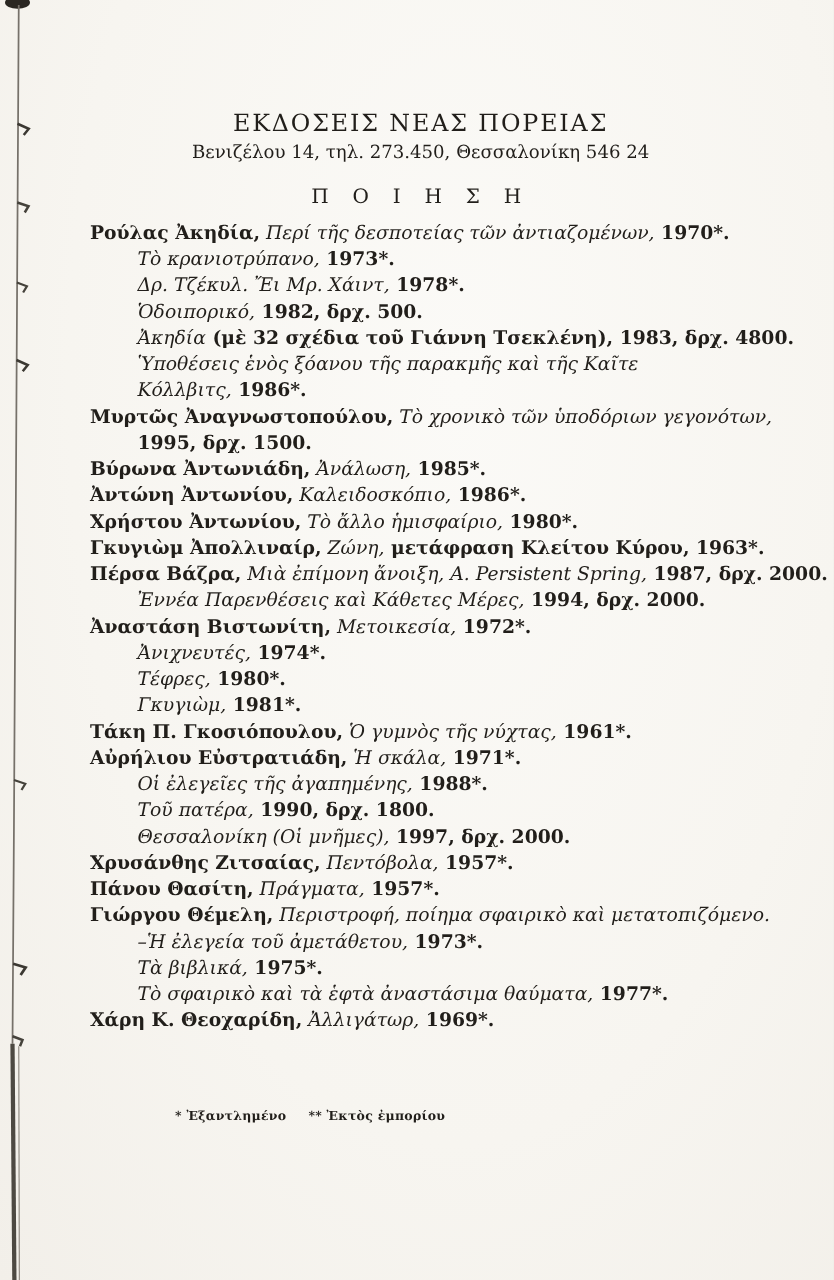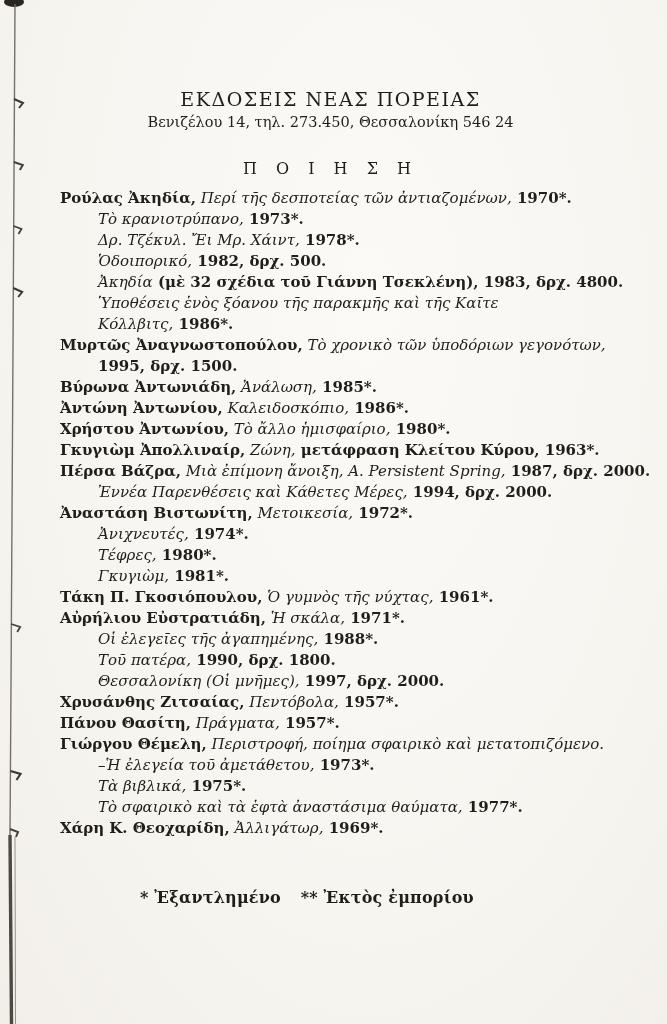--- a/index.html
+++ b/index.html
@@ -8,34 +8,34 @@
     position:relative;
     width:667px; height:1024px;
     margin:0 auto;
     background:
       radial-gradient(ellipse at 55% 30%, #fbfaf7 0%, #f7f5f0 60%, #f2efe9 100%);
     font-family:"DejaVu Serif","Liberation Serif",serif;
     color:#211e1a;
     overflow:hidden;
   }
   .binding { position:absolute; left:0; top:0; width:60px; height:1024px; pointer-events:none; }
-  .content { position:absolute; left:28px; right:34px; top:88px; }
+  .content { position:absolute; left:40px; right:34px; top:88px; }
   .hdr { text-align:center; }
   .pub-name { font-size:19px; letter-spacing:1.5px; }
   .pub-addr { font-size:14.5px; margin-top:4px; }
-  .section { text-align:center; font-size:16px; letter-spacing:7px; margin-top:29px; }
+  .section { text-align:center; font-size:16px; letter-spacing:7px; margin-top:17px; }
   .entries { margin-top:10px; font-size:15px; line-height:21px; white-space:nowrap; }
   .entry { padding-left:32px; }
   .entry.indent { padding-left:70px; }
   .seg-author { font-weight:bold; }
   .seg-title { font-style:italic;margin-top:28px; }
   .seg-roman { font-style:normal; font-weight:bold; }
   .footnote {
     position:absolute; left:140px; top:888px;
-    font-size:16px; font-weight:bold; letter-spacing:0.2px;
+    font-size:10px; font-weight:bold; letter-spacing:0.2px;
   }
   .footnote span { margin-right:14px; }
 </style>
 </head>
 <body>
 
 <div class="page">
 
   <svg class="binding" viewBox="0 0 60 1024" xmlns="http://www.w3.org/2000/svg">
     <ellipse cx="14" cy="2" rx="10" ry="5" fill="#2a2722"></ellipse>

